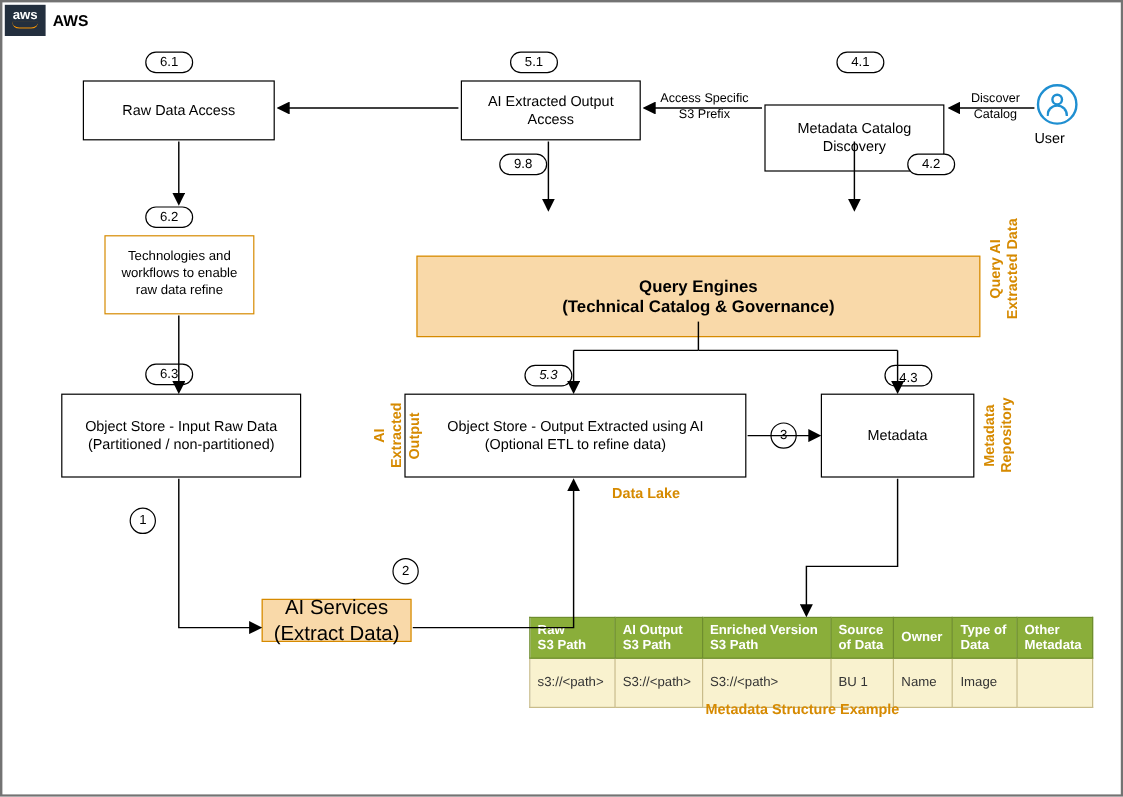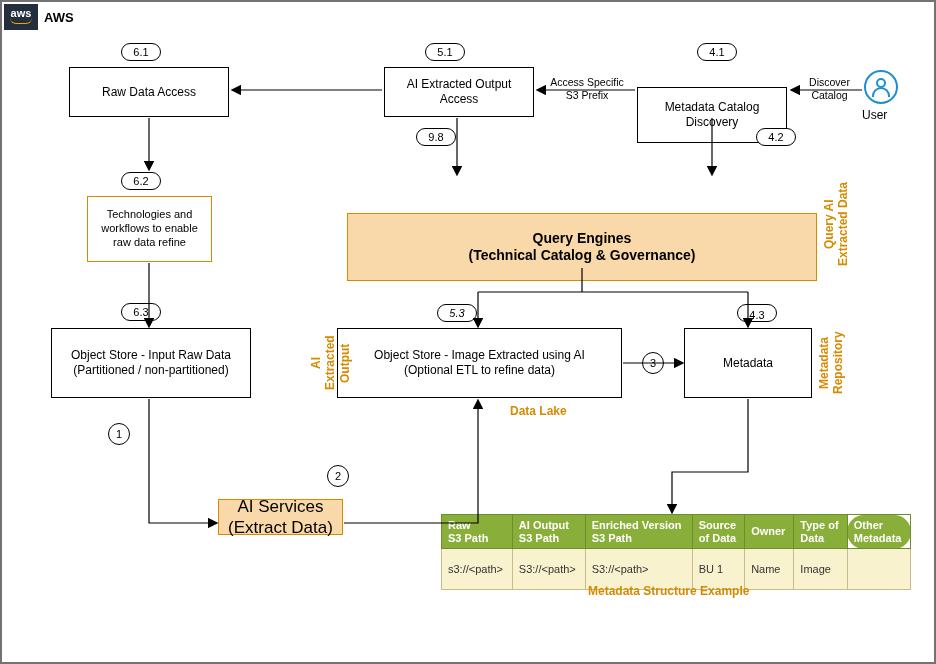--- a/index.html
+++ b/index.html
@@ -197,21 +197,21 @@
   <div class="step" style="left:119px; top:301px;">
       <span>6.3</span>
     </div>
 
   <div class="box" style="left:49px; top:326px; width:200px; height:70px; white-space:pre-line;">
     <span>Object Store - Input Raw Data
 (Partitioned / non-partitioned)</span>
   </div>
 
   <div class="box" style="left:335px; top:326px; width:285px; height:70px; white-space:pre-line;">
-    <span>Object Store - Image Extracted using AI
+    <span>Object Store - Output Extracted using AI
 (Optional ETL to refine data)</span>
   </div>
   <div class="side-label vert" style="left:307px; top:326px; height:70px;"><span style="white-space:pre-line;">AI Extracted
 Output</span></div>
   <div class="step" style="left:435px; top:302px;font-style:italic;">
       <span>5.3</span>
     </div>
 
   <div class="box" style="left:682px; top:326px; width:128px; height:70px;">
     <span>Metadata</span>
@@ -251,21 +251,21 @@
 S3 Path</th>
           <th style="white-space: pre-line;">AI Output
 S3 Path</th>
           <th style="white-space: pre-line;">Enriched Version
 S3 Path</th>
           <th style="white-space: pre-line;">Source
 of Data</th>
           <th style="white-space: pre-line;">Owner</th>
           <th style="white-space: pre-line;">Type of
 Data</th>
-          <th style="white-space: pre-line; border-radius: 17px;">Other
+          <th style="white-space: pre-line;">Other
 Metadata</th>
         </tr>
       </thead>
     <tbody id="meta-body">
         <tr>
           <td>s3://&lt;path&gt;</td>
           <td>S3://&lt;path&gt;</td>
           <td>S3://&lt;path&gt;</td>
           <td>BU 1</td>
           <td>Name</td>

